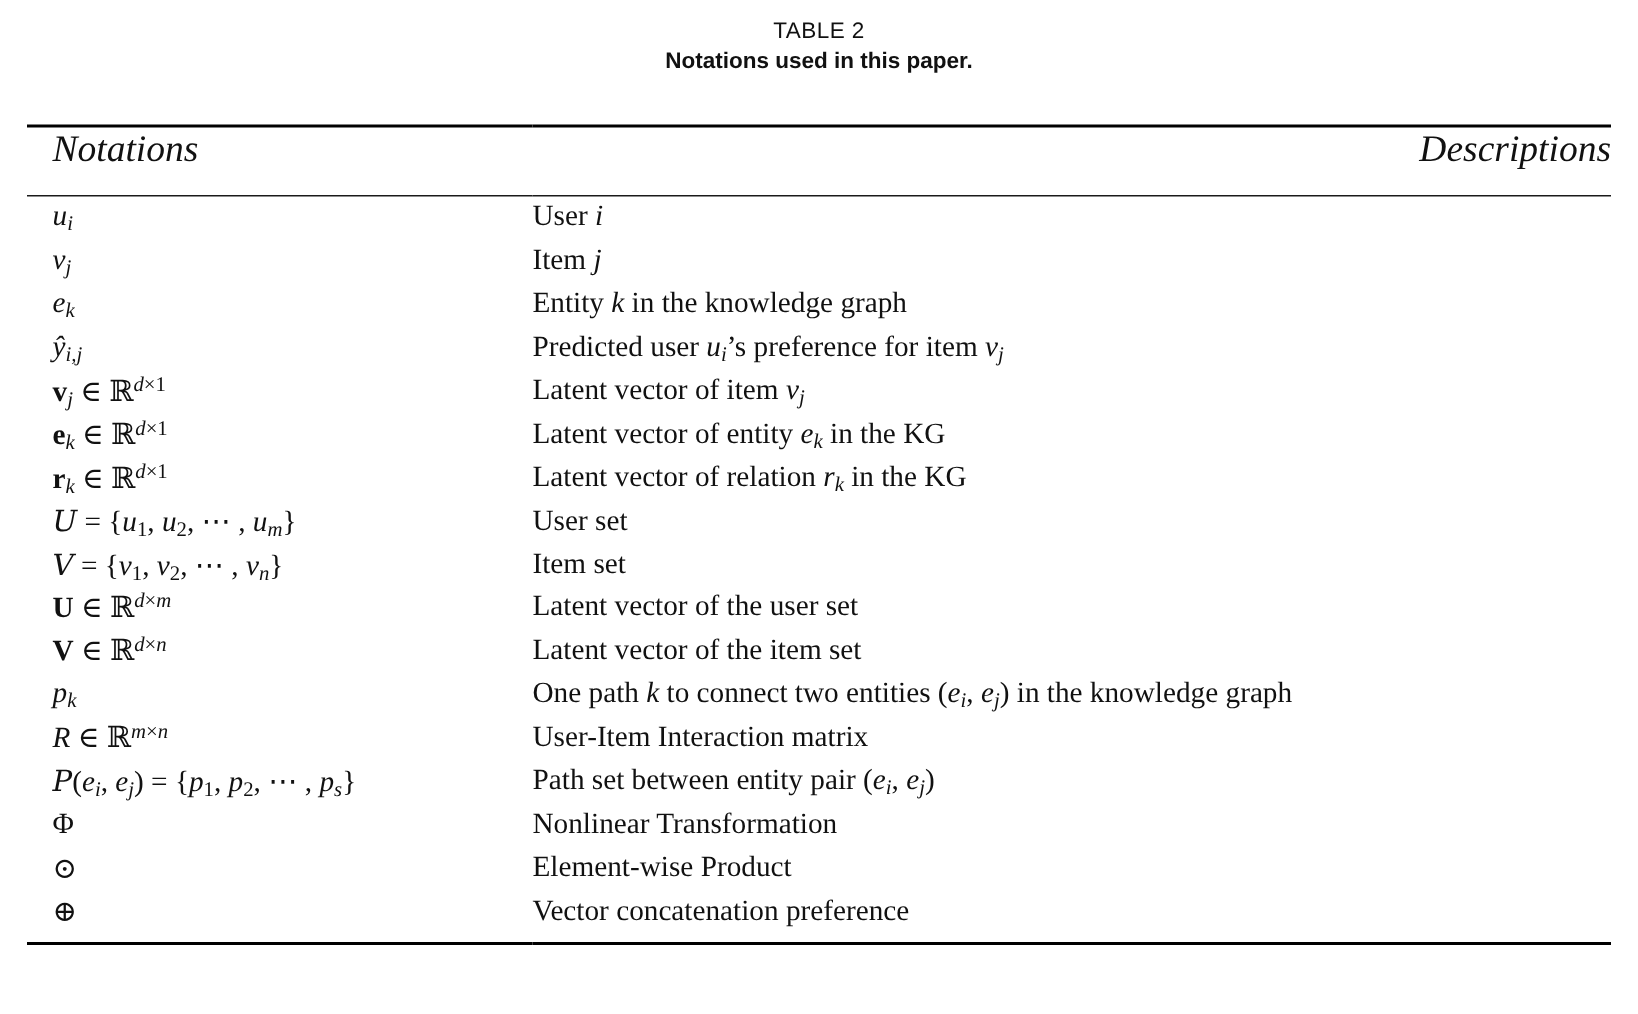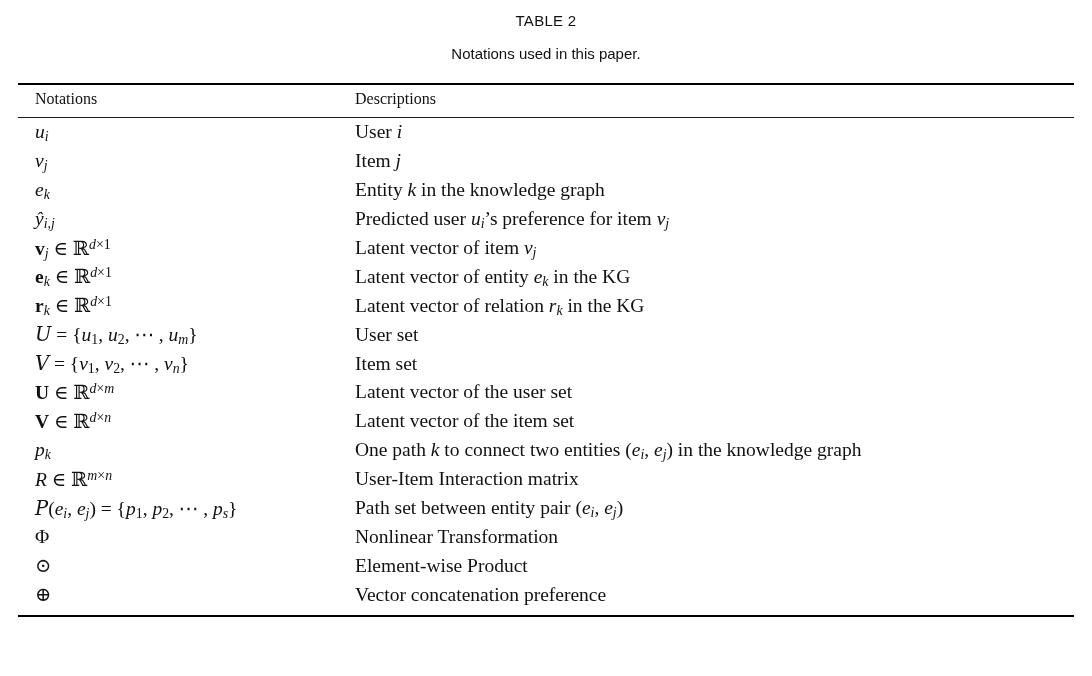--- a/index.html
+++ b/index.html
@@ -20,45 +20,46 @@
     top: 11px;
     left: 0;
     width: 100%;
     text-align: center;
     font-family: "Liberation Sans", sans-serif;
     font-size: 15px;
     line-height: 19px;
     color: #111111;
   }
   .cap-label { letter-spacing: 0.3px; }
-  .cap-title { margin-top: 14px; }
+  .cap-title { margin-top: 1px; font-weight: bold; }
 
   table.notation-table {
     position: absolute;
     top: 83px;
     left: 18px;
     width: 1056px;
     border-collapse: collapse;
     border-top: 2px solid #000000;
     border-bottom: 2px solid #000000;
     font-family: "Liberation Serif", "DejaVu Serif", "DejaVu Sans", serif;
     font-size: 19.5px;
     color: #111111;
   }
   table.notation-table th {
     font-weight: normal;
     text-align: left;
-    font-size: 16px;
+    font-size: 25px;
     height: 25px;
-    padding: 1px 0 6px 17px;
+    padding: 1px 0 16px 17px;
     border-bottom: 1.5px solid #1a1a1a;
     white-space: nowrap;
+    font-style: italic;
   }
   table.notation-table th:first-child { width: 320px; }
-  table.notation-table th + th { padding-left: 0; }
+  table.notation-table th + th { padding-left: 0; text-align: right; }
   table.notation-table td {
     height: 28.9px;
     padding: 0 0 0 17px;
     vertical-align: middle;
     white-space: nowrap;
   }
   table.notation-table td + td { padding-left: 0; margin-left: 43px; }
   table.notation-table tr:last-child td { padding-bottom: 6px; }
 
   td.math, .cal { font-family: "Liberation Serif", "DejaVu Serif", "DejaVu Sans", serif; }

